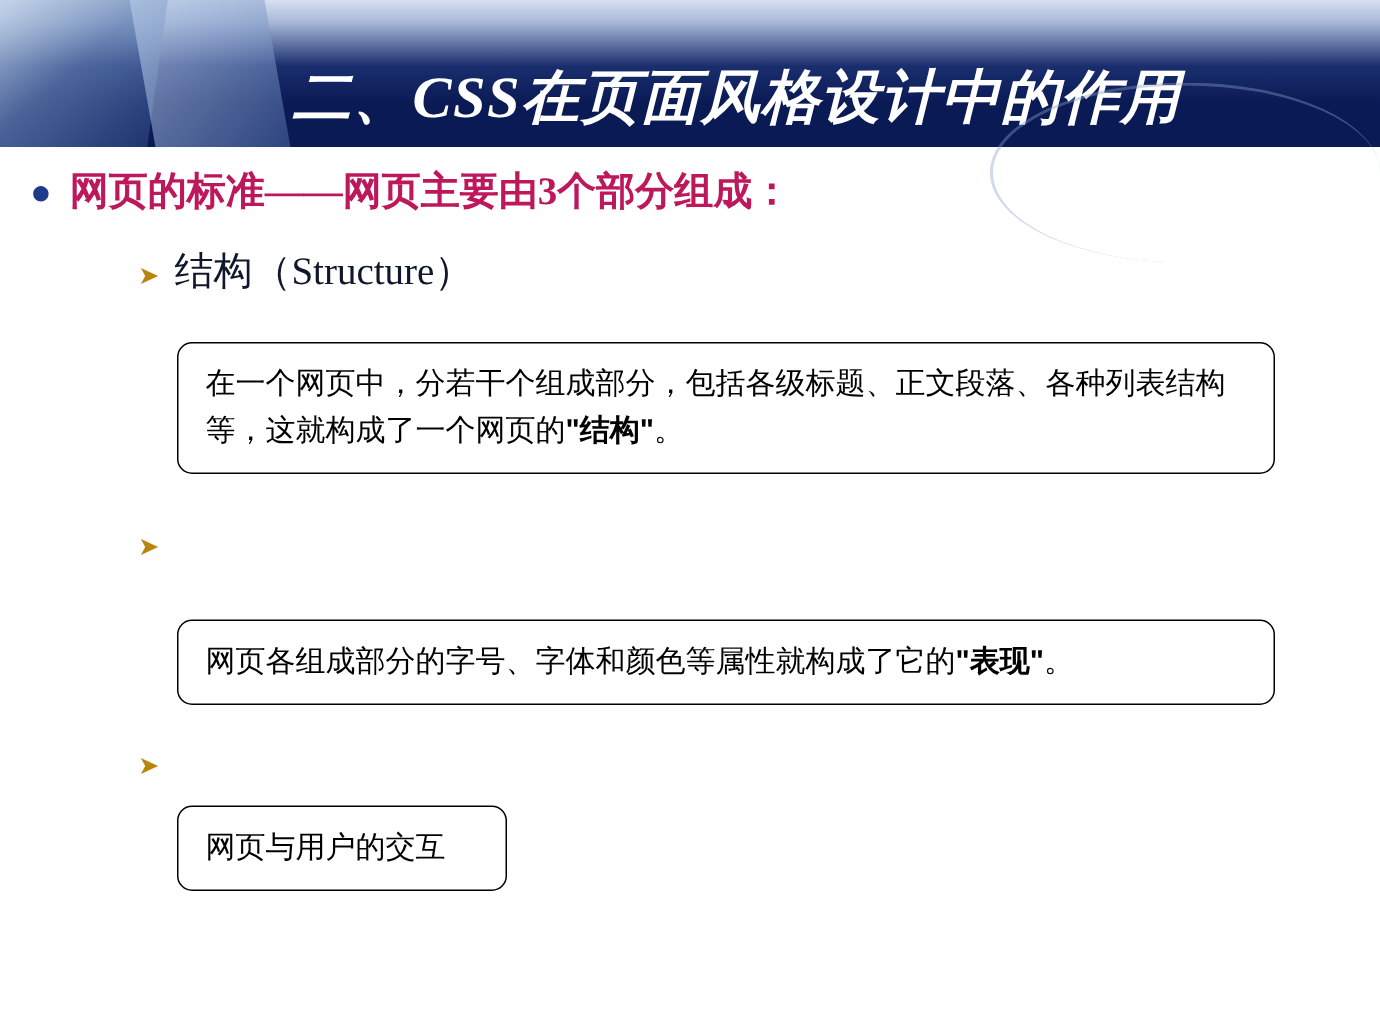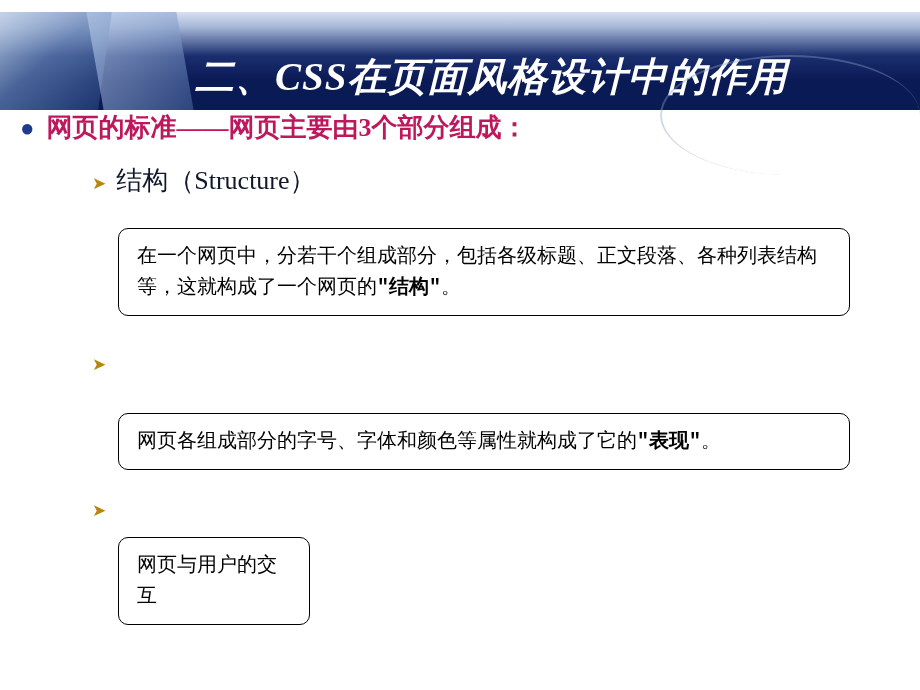--- a/index.html
+++ b/index.html
@@ -16,21 +16,20 @@
       overflow: hidden;
     }
     .header-bg {
       position: absolute;
       top: 0;
       left: 0;
       width: 920px;
       height: 98px;
       background: linear-gradient(to bottom, #d8e0f0 0%, #a8b8d8 15%, #1a2e6e 45%, #0a1a55 70%, #0a1a55 100%);
       overflow: hidden;
-      margin-top: 12px;
     }
     .building-left {
       position: absolute;
       top: 0;
       left: 0;
       width: 120px;
       height: 98px;
       background: linear-gradient(135deg, rgba(200,215,235,0.9) 0%, rgba(100,130,180,0.7) 50%, rgba(50,80,140,0.5) 100%);
       transform: skewX(-8deg) translateX(-15px);
     }
@@ -107,30 +106,30 @@
     }
     .desc-box {
       margin-left: 26px;
       margin-right: 50px;
       border: 1.5px solid #000000;
       border-radius: 10px;
       padding: 12px 18px;
       font-size: 20px;
       line-height: 1.55;
       color: #000000;
-      font-family: Liberation Mono, monospace;
+      font-family: Liberation Sans, sans-serif;
     }
     .desc-box .bold {
       font-weight: bold;
     }
     .section-gap-1 { margin-top: 30px; }
     .section-gap-2 { margin-top: 38px; }
     .section-gap-3 { margin-top: 30px; }
     .desc-box.narrow {
-      width: 192px;
+      width: 220px;
     }
   </style>
 </head>
 <body>
 
 <div class="header-bg">
   <div class="building-left"></div>
   <div class="building-right"></div>
   <div class="slide-title">二、CSS在页面风格设计中的作用</div>
 </div>

